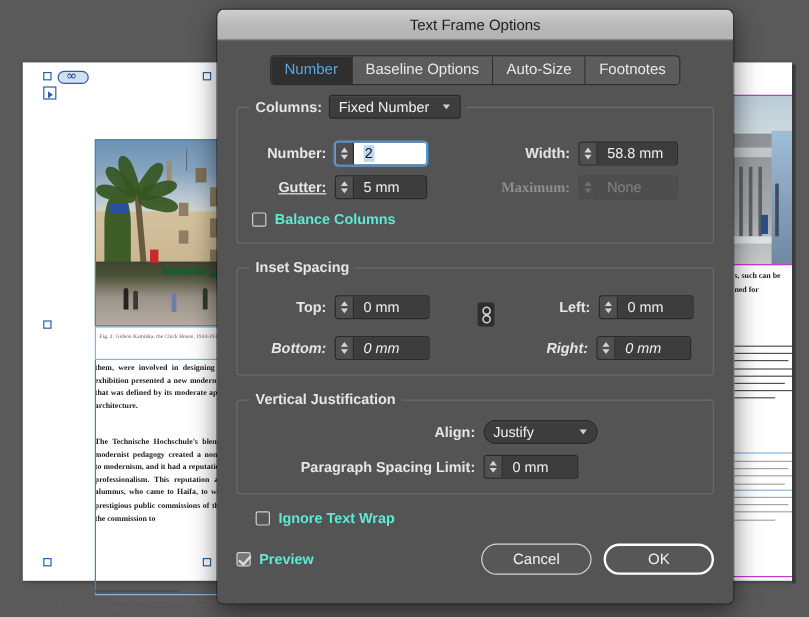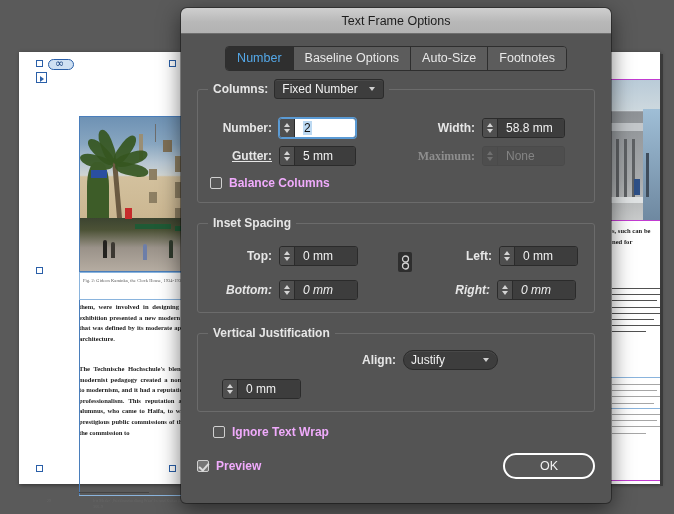--- a/index.html
+++ b/index.html
@@ -166,21 +166,21 @@
   .row { display:flex; align-items:center; gap:7px; }
 
   
   .cbrow { display:flex; align-items:center; gap:7px; }
   .cbox { width:12px; height:12px; background:#565656; border:1px solid #d0d0d0;
           border-radius:2px; position:relative; }
   .cbox.checked { background:#767676; }
   .cbox.checked:after { content:""; position:absolute; left:3px; top:0px;
     width:4px; height:8px; border:solid #dcdcdc; border-width:0 2px 2px 0;
     transform: rotate(42deg); }
-  .cblabel { font-size:12px; color:#f0abfc; font-weight:700; }
+  .cblabel { font-size:12px; color:#5eead4; font-weight:700; }
 
   
   .chain { width:14px; height:20px; background:#2e2e2e; border-radius:2px;
            display:flex; align-items:center; justify-content:center; }
   .chain svg { display:block; }
 
   
   #footer { display:flex; align-items:center; padding:0 16px; margin-top:14px; }
   .btn { height:26px; min-width:92px; border-radius:13px; background:#575757;
          border:1px solid #d6d6d6; color:#f2f2f2; font-size:12.5px;
@@ -422,34 +422,36 @@
 
       <div class="row" style="justify-content:flex-start; padding-left:140px; margin-top:2px;">
         <span class="lbl" style="width:46px;">Align:</span>
         <div class="select" style="min-width:95px;border-radius:10px;">
           <span>Justify</span>
           <span class="chev"></span>
         </div>
       </div>
 
       <div class="row" style="justify-content:flex-start; padding-left:12px; margin-top:9px;">
+        <span class="lbl" style="width:174px;">Paragraph Spacing Limit:</span>
         <div class="field">
           <span class="stepper"></span>
           <span class="fval" style="min-width:62px;">0 mm</span>
         </div>
       </div>
     </div>
 
     <div class="cbrow" style="margin-top:13px; padding-left:16px;">
       <span class="cbox"></span>
       <span class="cblabel">Ignore Text Wrap</span>
     </div>
 
   </div>
 
   <div id="footer">
     <span class="cbox checked"></span>
     <span class="cblabel" style="margin-left:7px;">Preview</span>
     <span class="spacer"></span>
+    <div class="btn">Cancel</div>
     <div class="btn default">OK</div>
   </div>
 
 </div>
 
 </body></html>

